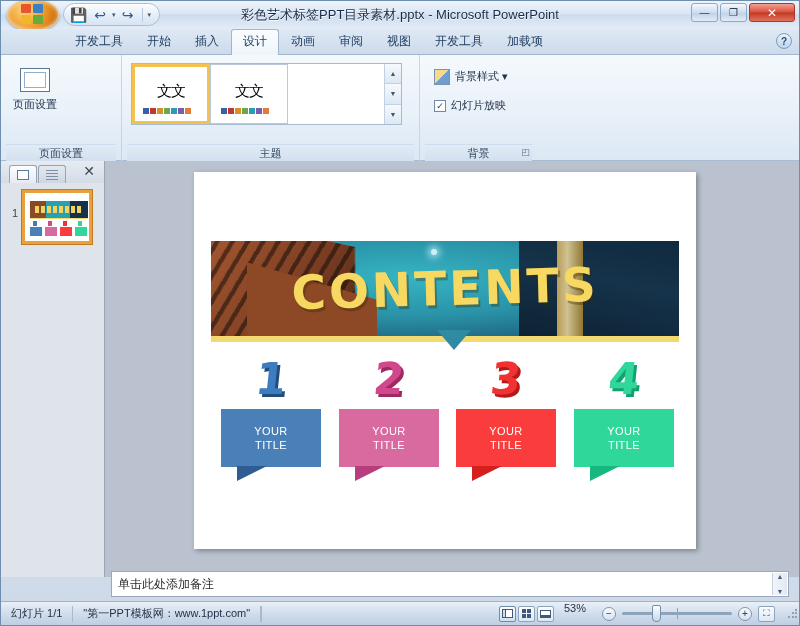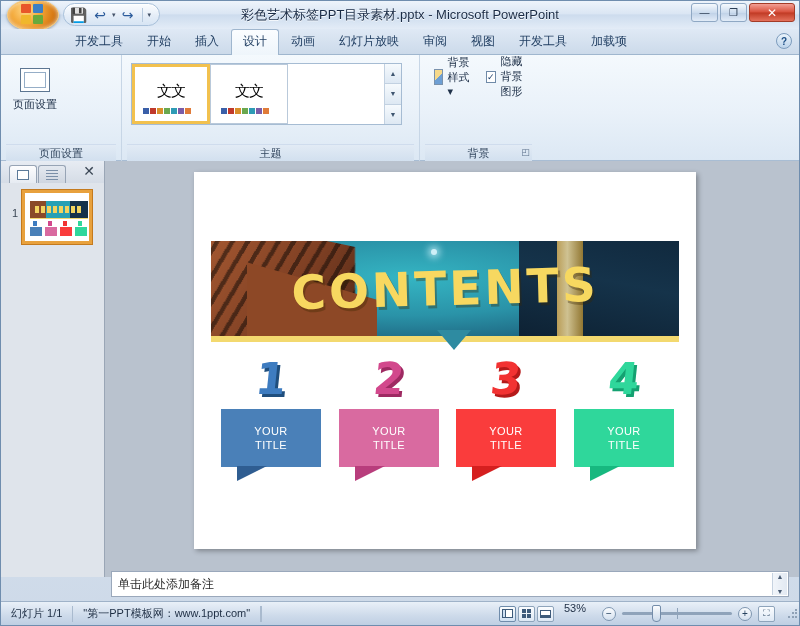--- a/index.html
+++ b/index.html
@@ -321,21 +321,20 @@
       <div class="winbtn close">✕</div>
     </div>
   </div>
 
   <div class="tabstrip">
     <div class="tab">开发工具</div>
     <div class="tab">开始</div>
     <div class="tab">插入</div>
     <div class="tab active">设计</div>
     <div class="tab">动画</div>
-    <div class="tab">幻灯片放映</div>
     <div class="tab">审阅</div>
     <div class="tab">视图</div>
     <div class="tab">开发工具</div>
     <div class="tab">加载项</div>
     <div class="helpbtn">?</div>
   </div>
 
   <div class="ribbon">
 
     <div class="rgroup" style="width:120px">
@@ -383,28 +382,28 @@
             <div>▼</div>
             <div style="border-bottom:none">▼</div>
           </div>
         </div>
 
       </div>
       <div class="gtitle">主题</div>
     </div>
 
     <div class="rgroup" style="width:118px">
-      <div class="body" style="padding:8px 0 0 6px; gap:8px">
+      <div class="body" style="flex-direction:column; padding:8px 0 0 6px; gap:8px">
         <div class="bgbtn">
           <span class="bgico"></span>
           <span>背景样式 ▾</span>
         </div>
         <div class="bgbtn">
           <span class="chk">✓</span>
-          <span>隐藏背景图形</span>
+          <span>幻灯片放映</span>
         </div>
       </div>
       <div class="gtitle">
         <span>背景</span>
         <span class="dlg">◰</span>
       </div>
     </div>
 
     <div style="flex:1"></div>
   </div>

